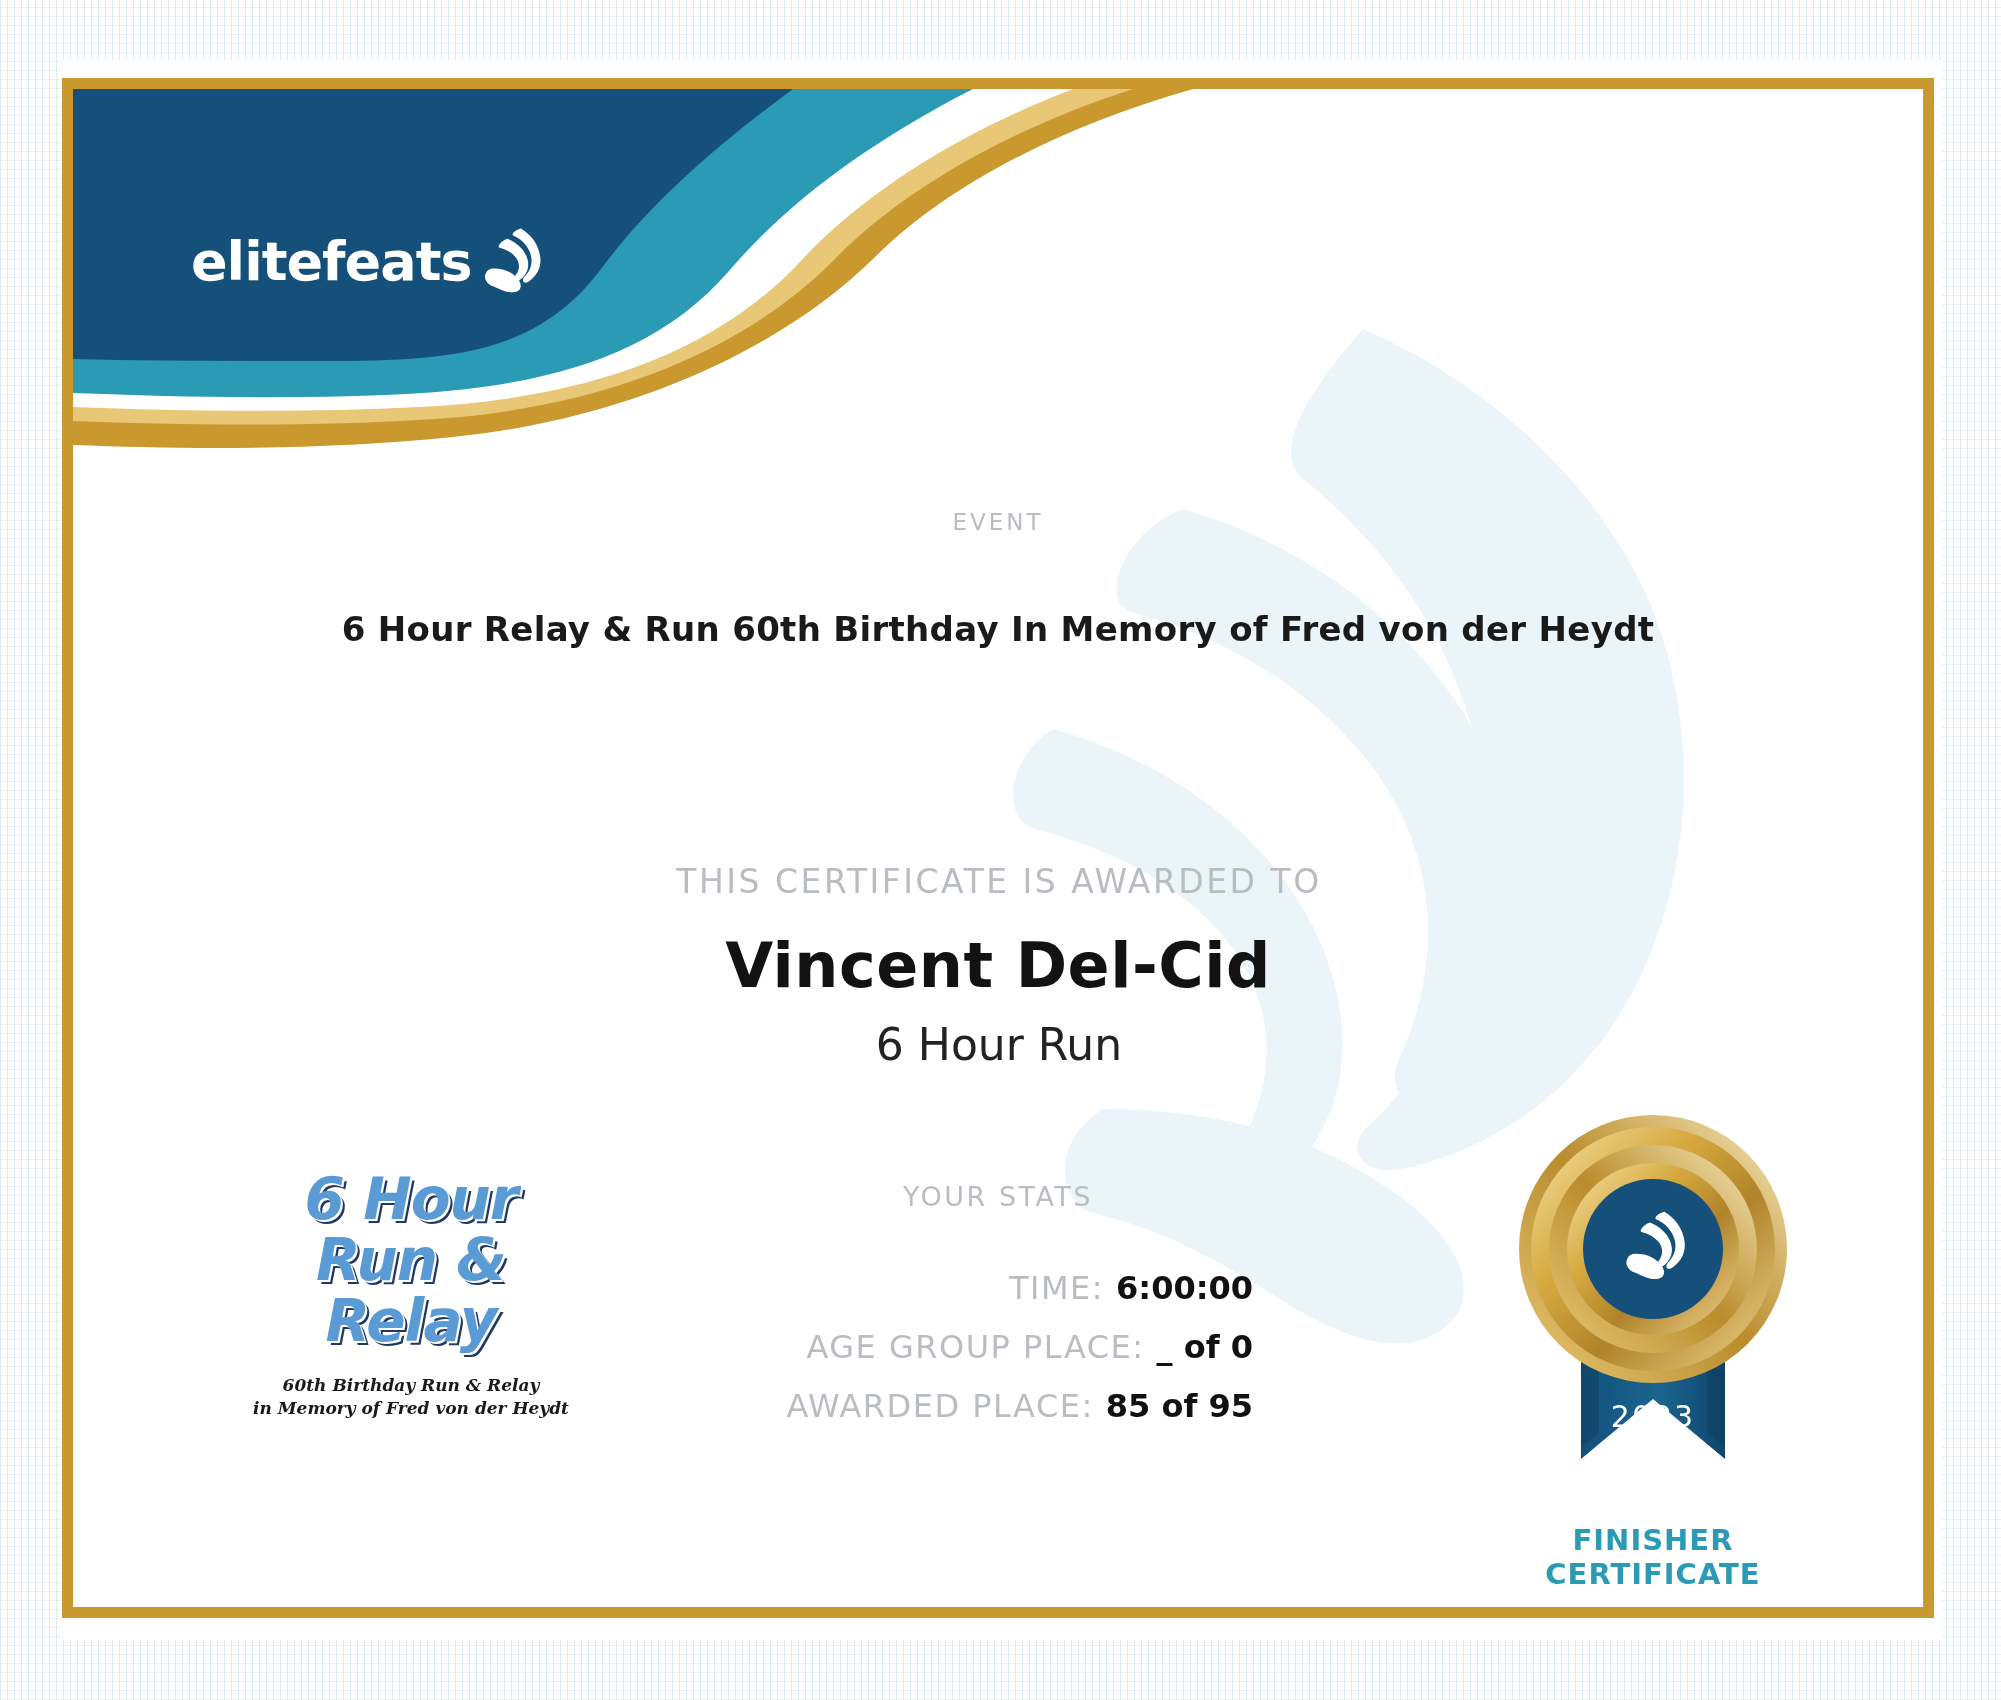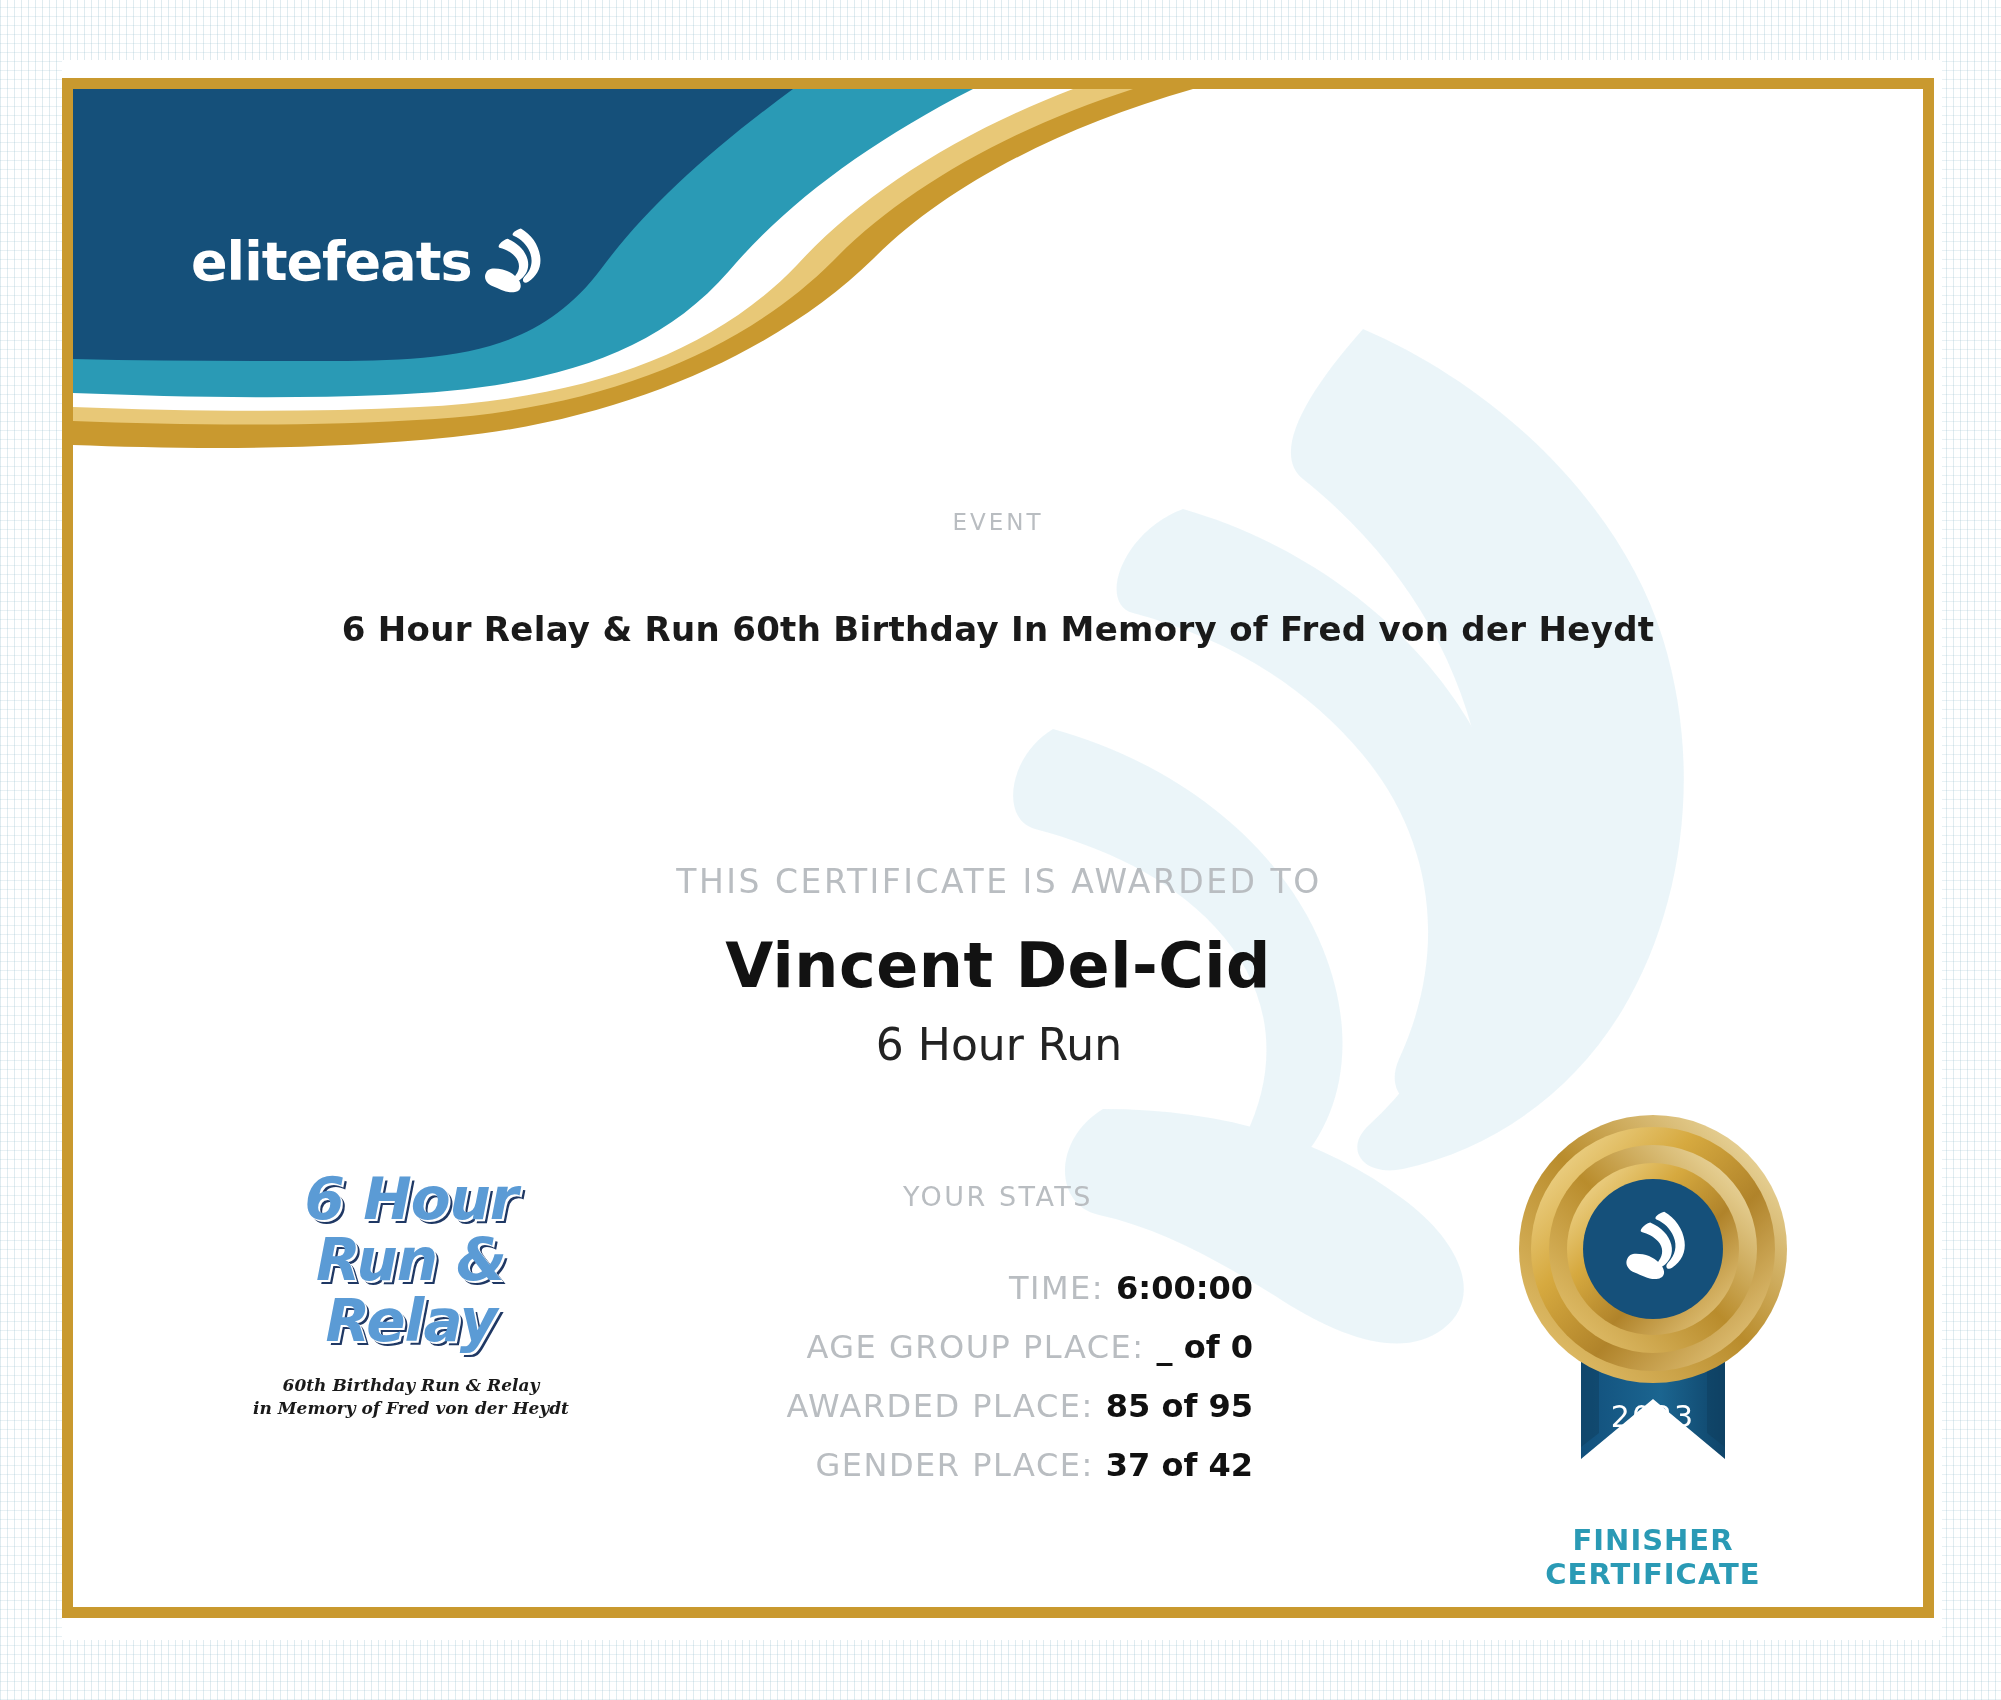--- a/index.html
+++ b/index.html
@@ -293,24 +293,20 @@
           <span class="stat-key">TIME:</span>
           <span class="stat-val">6:00:00</span>
         </div>
         <div class="stat-row">
           <span class="stat-key">AGE GROUP PLACE:</span>
           <span class="stat-val">_ of 0</span>
         </div>
         <div class="stat-row">
           <span class="stat-key">AWARDED PLACE:</span>
           <span class="stat-val">85 of 95</span>
-        </div>
-        <div class="stat-row">
-          <span class="stat-key">GENDER PLACE:</span>
-          <span class="stat-val">37 of 42</span>
         </div>
       </div>
 
       <div class="race-logo">
         <div class="race-logo-line">6 Hour</div>
         <div class="race-logo-line">Run &amp;</div>
         <div class="race-logo-line">Relay</div>
         <div class="race-logo-sub">
           <div>60th Birthday Run &amp; Relay</div>
           <div>in Memory of Fred von der Heydt</div>

